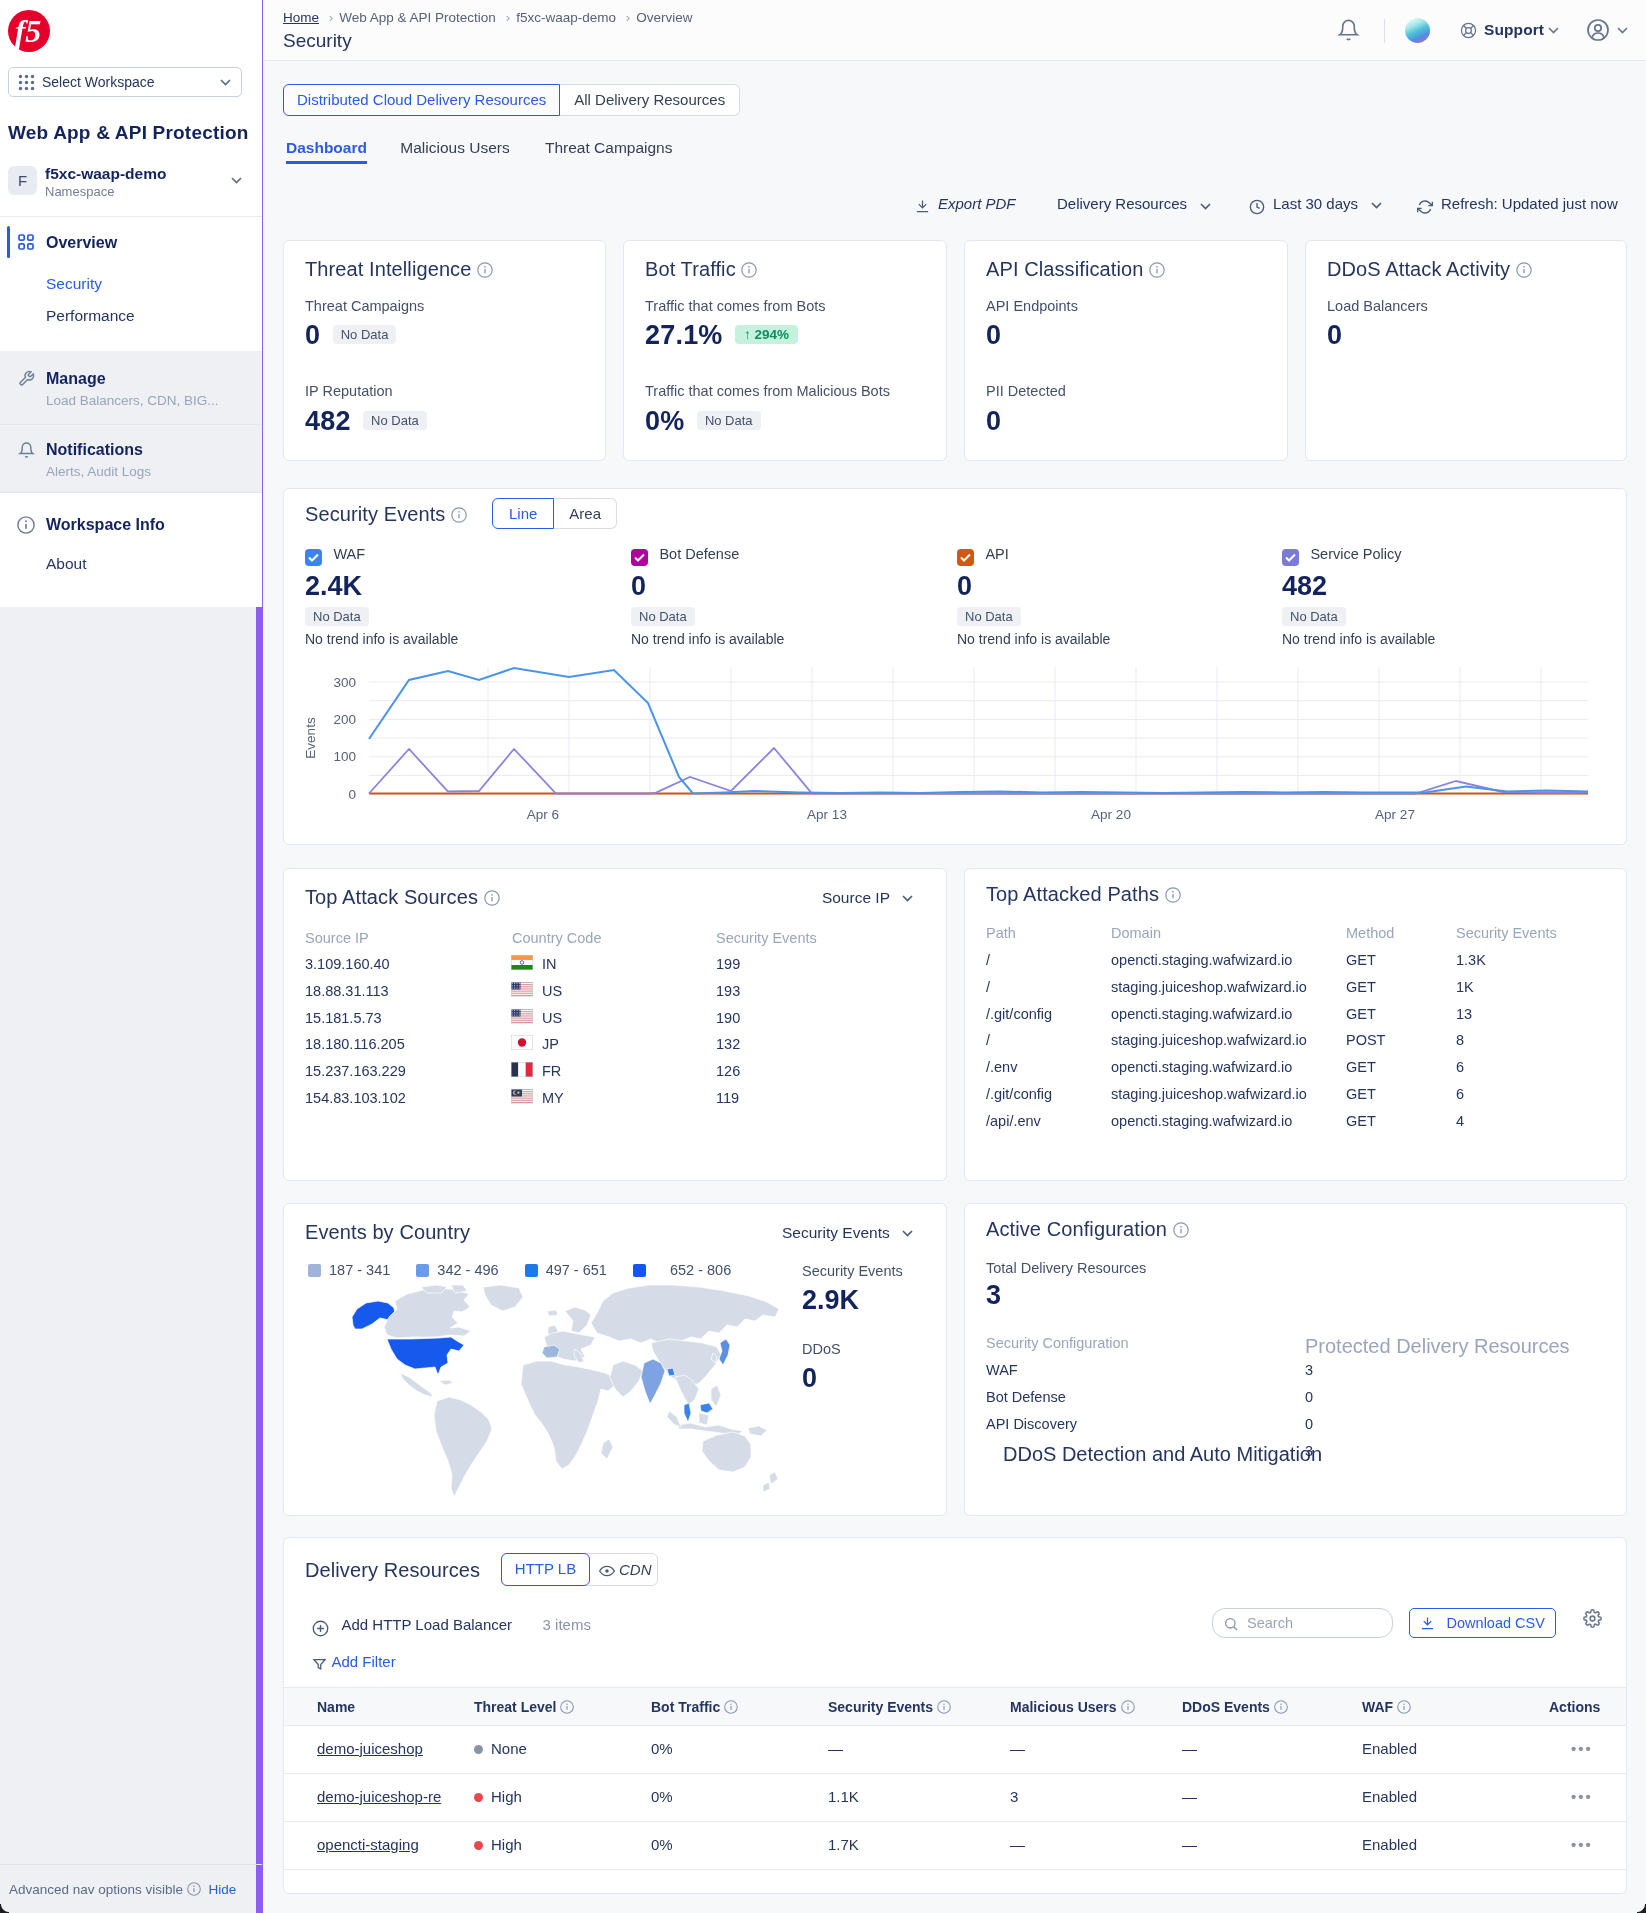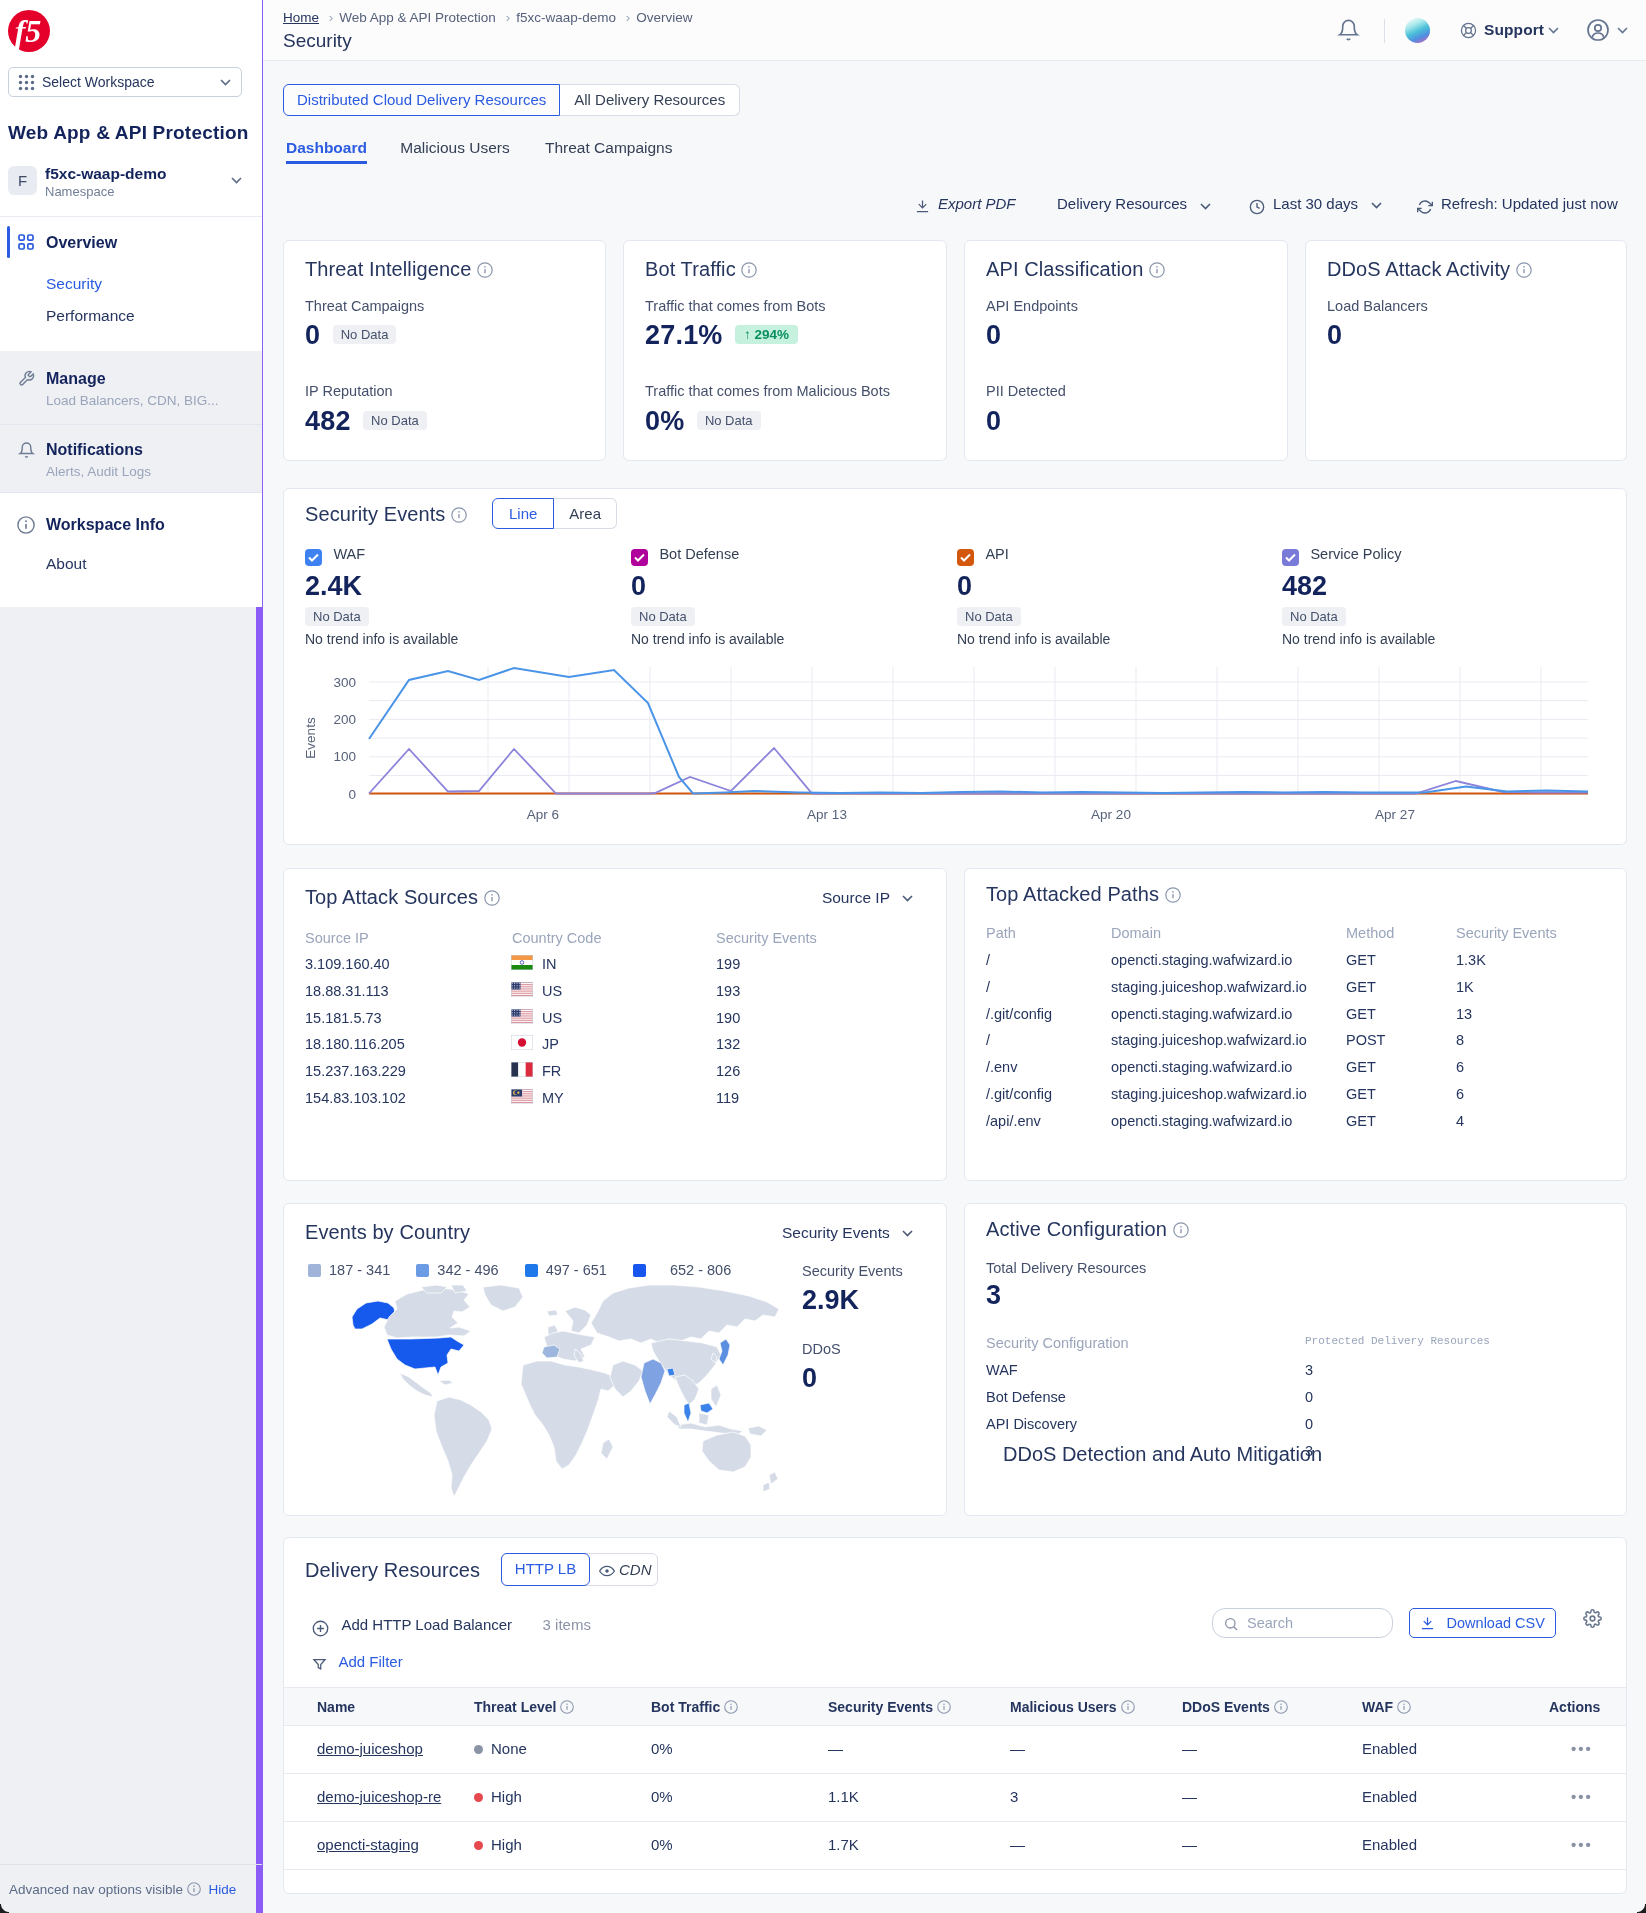--- a/index.html
+++ b/index.html
@@ -569,21 +569,21 @@
   <div style="position:absolute;left:21px;top:14px;" class="ctitle">Active Configuration
     <svg class="infoi" viewBox="0 0 20 20">
         <circle cx="10" cy="10" r="9" fill="none" stroke="#8a96ac" stroke-width="1.5"></circle>
         <rect x="9.15" y="8.6" width="1.7" height="5.6" rx="0.85" fill="#8a96ac"></rect>
         <circle cx="10" cy="6" r="1.05" fill="#8a96ac"></circle>
       </svg>
   </div>
   <div style="position:absolute;left:21px;top:56px;font-size:14.5px;color:#44506b;">Total Delivery Resources</div>
   <div style="position:absolute;left:21px;top:76px;font-size:27px;font-weight:bold;color:#13235b;">3</div>
   <div style="position:absolute;left:21px;top:131px;font-size:14.5px;color:#9aa5bb;">Security Configuration</div>
-  <div style="position:absolute;left:340px;top:131px;font-size:11px;color:#9aa5bb;font-family:Liberation Mono, monospace;">Protected Delivery Resources</div>
+  <div style="position:absolute;left:340px;top:131px;font-size:20px;color:#9aa5bb;">Protected Delivery Resources</div>
   <div style="position:absolute;left:21px;top:158px;font-size:14.5px;color:#25355e;">WAF</div>
     <div style="position:absolute;left:340px;top:158px;font-size:14.5px;color:#25355e;">3</div>
   <div style="position:absolute;left:21px;top:185px;font-size:14.5px;color:#25355e;">Bot Defense</div>
     <div style="position:absolute;left:340px;top:185px;font-size:14.5px;color:#25355e;">0</div>
   <div style="position:absolute;left:21px;top:212px;font-size:14.5px;color:#25355e;">API Discovery</div>
     <div style="position:absolute;left:340px;top:212px;font-size:14.5px;color:#25355e;">0</div>
   <div style="position:absolute;left:21px;top:239px;font-size:20px;color:#25355e;margin-left:17px;">DDoS Detection and Auto Mitigation</div>
     <div style="position:absolute;left:340px;top:239px;font-size:14.5px;color:#25355e;">3</div>
 </div>
 
@@ -620,21 +620,21 @@
     <span style="font-size:14.5px;color:#2a5be0;margin-left:7px;">Download CSV</span>
   </div>
   <svg style="position:absolute;left:1299px;top:71px;" width="19" height="19" viewBox="0 0 24 24" fill="none" stroke="#6b7890" stroke-width="2">
       <circle cx="12" cy="12" r="3"></circle>
       <path d="M19.4 15a1.65 1.65 0 0 0 .33 1.82l.06.06a2 2 0 1 1-2.83 2.83l-.06-.06a1.65 1.65 0 0 0-1.82-.33 1.65 1.65 0 0 0-1 1.51V21a2 2 0 1 1-4 0v-.09A1.65 1.65 0 0 0 9 19.4a1.65 1.65 0 0 0-1.82.33l-.06.06a2 2 0 1 1-2.83-2.83l.06-.06a1.65 1.65 0 0 0 .33-1.82 1.65 1.65 0 0 0-1.51-1H3a2 2 0 1 1 0-4h.09A1.65 1.65 0 0 0 4.6 9a1.65 1.65 0 0 0-.33-1.82l-.06-.06a2 2 0 1 1 2.83-2.83l.06.06a1.65 1.65 0 0 0 1.82.33H9a1.65 1.65 0 0 0 1-1.51V3a2 2 0 1 1 4 0v.09a1.65 1.65 0 0 0 1 1.51 1.65 1.65 0 0 0 1.82-.33l.06-.06a2 2 0 1 1 2.83 2.83l-.06.06a1.65 1.65 0 0 0-.33 1.82V9a1.65 1.65 0 0 0 1.51 1H21a2 2 0 1 1 0 4h-.09a1.65 1.65 0 0 0-1.51 1z"></path>
     </svg>
   <div style="position:absolute;left:28px;top:115px;">
     <svg class="ico" width="15" height="15" viewBox="0 0 24 24" fill="none" stroke="#4a5a78" stroke-width="2">
         <path d="M3 4h18l-7 8v7l-4-2v-5L3 4z"></path>
       </svg>
-    <span style="font-size:15px;color:#2a5be0;margin-left:7px;vertical-align:2px;">Add Filter</span>
+    <span style="font-size:15px;color:#2a5be0;vertical-align:2px;">Add Filter</span>
   </div>
 
   <div style="position:absolute;left:0;top:149px;width:1342px;height:39px;background:#f7f8fa;border-top:1px solid #e7eaf0;border-bottom:1px solid #e7eaf0;font-size:14px;font-weight:bold;color:#25355e;">
     <span style="position:absolute;left:33px;top:11px;">Name</span>
     <span style="position:absolute;left:190px;top:11px;">Threat Level <svg class="infoi" style="width:14px;height:14px;vertical-align:-2px" viewBox="0 0 20 20">
           <circle cx="10" cy="10" r="9" fill="none" stroke="#8a96ac" stroke-width="1.5"></circle>
           <rect x="9.15" y="8.6" width="1.7" height="5.6" rx="0.85" fill="#8a96ac"></rect>
           <circle cx="10" cy="6" r="1.05" fill="#8a96ac"></circle>
         </svg></span>
     <span style="position:absolute;left:367px;top:11px;">Bot Traffic <svg class="infoi" style="width:14px;height:14px;vertical-align:-2px" viewBox="0 0 20 20">

